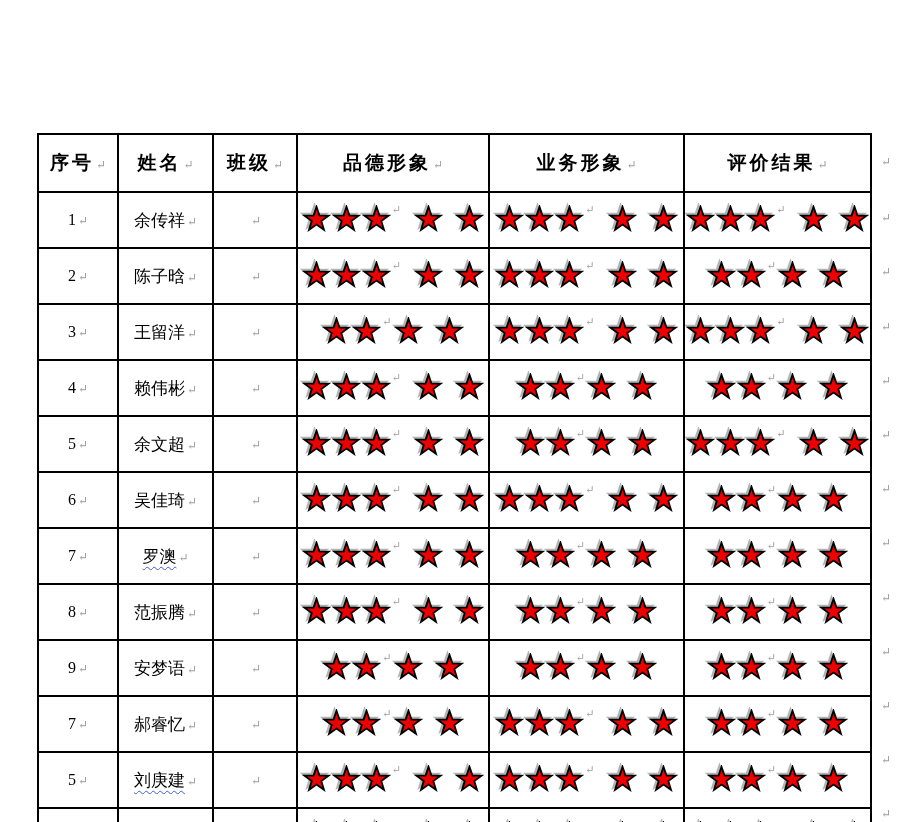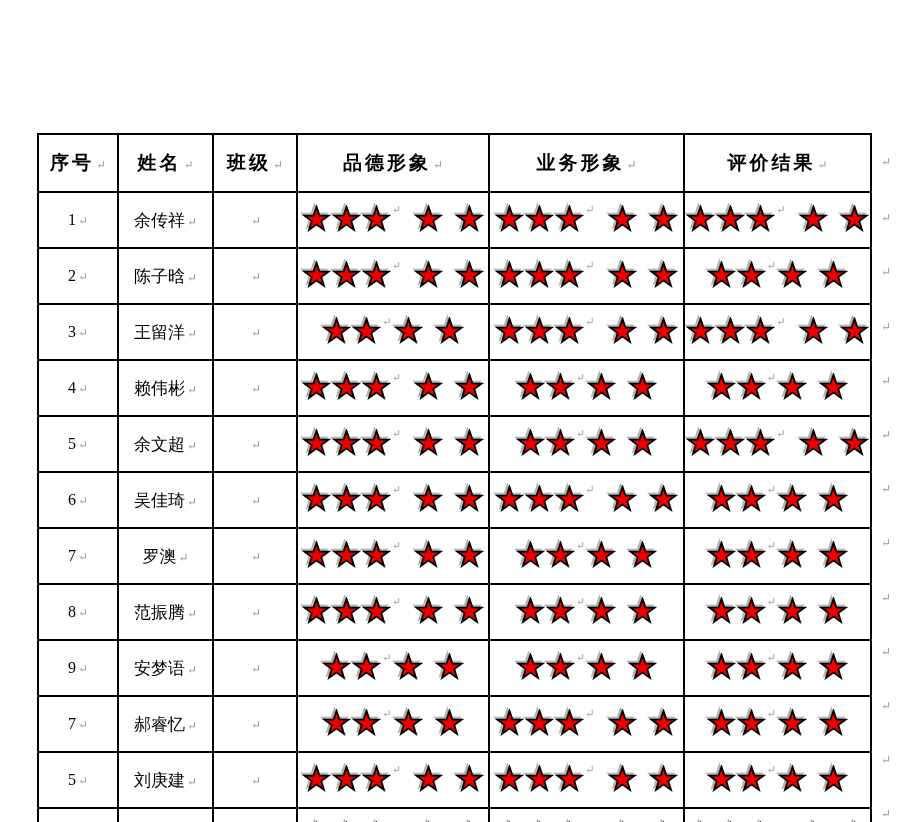--- a/index.html
+++ b/index.html
@@ -45,20 +45,21 @@
     padding:0;overflow:hidden;
   }
   table.eval th{
     height:56px;font-size:19px;font-weight:bold;letter-spacing:3px;margin-top:8px;
   }
   table.eval td{height:54px;}
   td.no-cell{font-size:16px;}
   td.name-cell{font-size:17px;}
   td.class-cell{font-size:16px;}
   .misspelled{
+    text-decoration:underline;
     text-decoration-style:wavy;
     text-decoration-color:#3b5bdb;
     text-decoration-thickness:1px;
     text-underline-offset:4px;
   }
 
   
   .stars-wrap{display:inline-flex;align-items:center;white-space:nowrap;}
   .star{
     display:inline-block;width:29px;height:27px;margin-left:1px;

